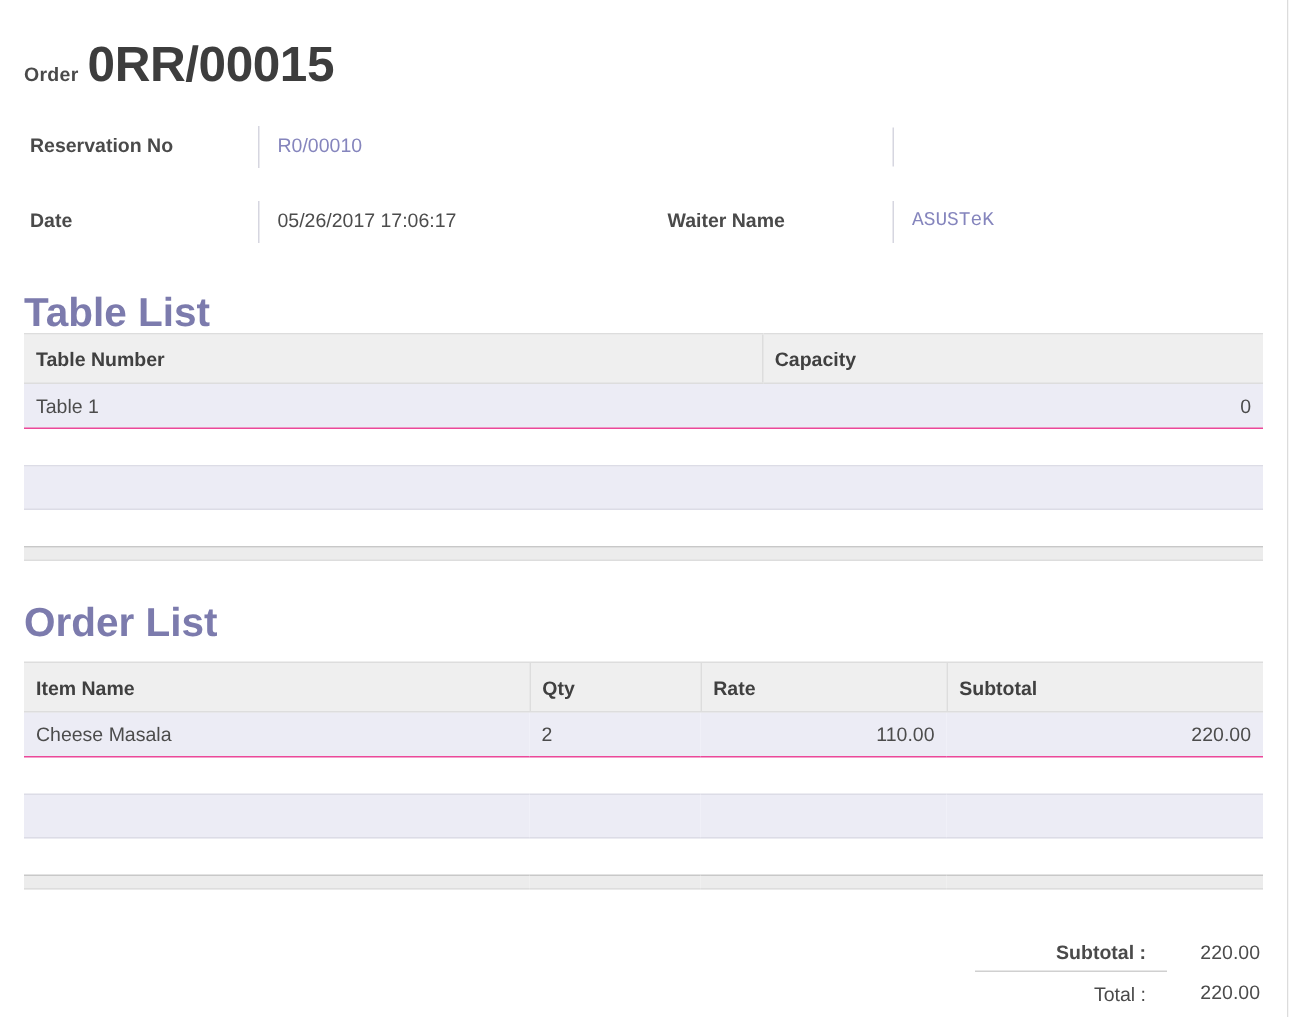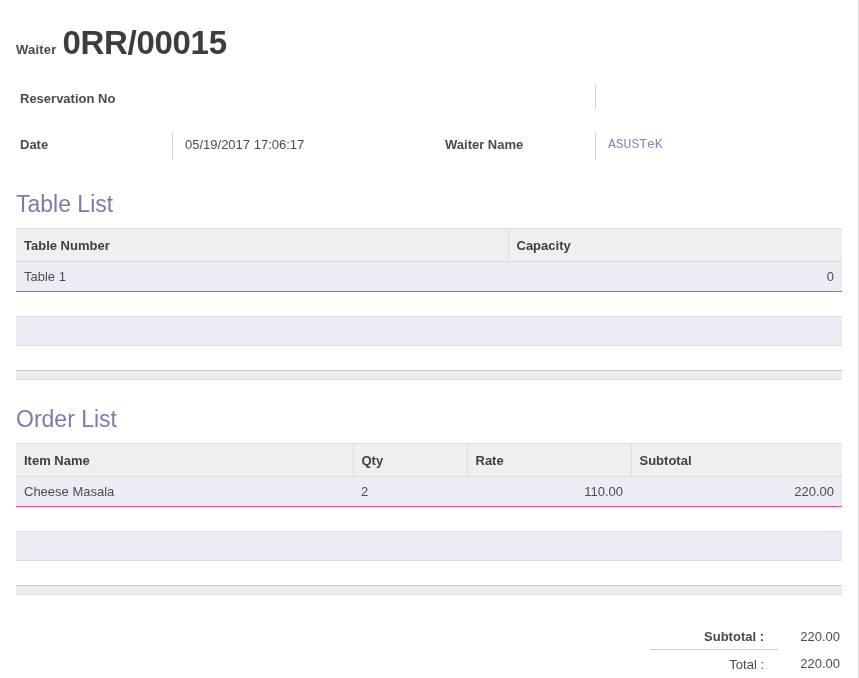--- a/index.html
+++ b/index.html
@@ -103,34 +103,34 @@
     flex: 0 0 1px;
     padding: 0;
     min-height: 26px;
     border-left: 1px solid #d6d6e0;
   }
 
   
   .section-title {
     margin: 0;
     padding-left: 16px;
-    font-size: 23px;
-    font-weight: normal;
+    font-size: 27px;
+    font-weight: bold;
     color: #7c7bad;
     line-height: 1;
   }
   .st-table { margin-top: 33px; }
   .st-order { margin-top: 28px; }
 
   
   .tbl-wrap {
     padding: 0 17px 0 16px;
     box-sizing: border-box;
   }
-  .tbl-table-list  { margin-top: 12px; }
+  .tbl-table-list  { }
   .tbl-order-list  { margin-top: 12px; }
 
   table.report-table {
     width: 826px;
     border-collapse: collapse;
     table-layout: fixed;
     font-size: 13px;
   }
   table.report-table thead th {
     background: #efefef;
@@ -228,36 +228,37 @@
   }
 </style>
 </head>
 <body>
 
 <div class="page-edge"></div>
 
 <div class="sheet">
 
   <h1 class="doc-title">
-    <span class="title-label">Waiter</span><span class="title-value">0RR/00015</span>
+    <span class="title-label">Order</span><span class="title-value">0RR/00015</span>
   </h1>
 
   <div class="field-row row-reservation">
     <div class="field-group fg-a">
       <div class="field-label fl-w1">Reservation No</div>
+      <div class="field-value linkish">R0/00010</div>
     </div>
     <div class="field-group fg-b">
       <div class="field-value empty-divider"></div>
     </div>
   </div>
 
   <div class="field-row row-date">
     <div class="field-group fg-a">
       <div class="field-label fl-w1">Date</div>
-      <div class="field-value plain">05/19/2017 17:06:17</div>
+      <div class="field-value plain">05/26/2017 17:06:17</div>
       <div class="field-label fl-w2">Waiter Name</div>
     </div>
     <div class="field-group fg-b">
       <div class="field-value linkish">ASUSTeK</div>
     </div>
   </div>
 
   <h2 class="section-title st-table">Table List</h2>
 
   <div class="tbl-wrap tbl-table-list">

